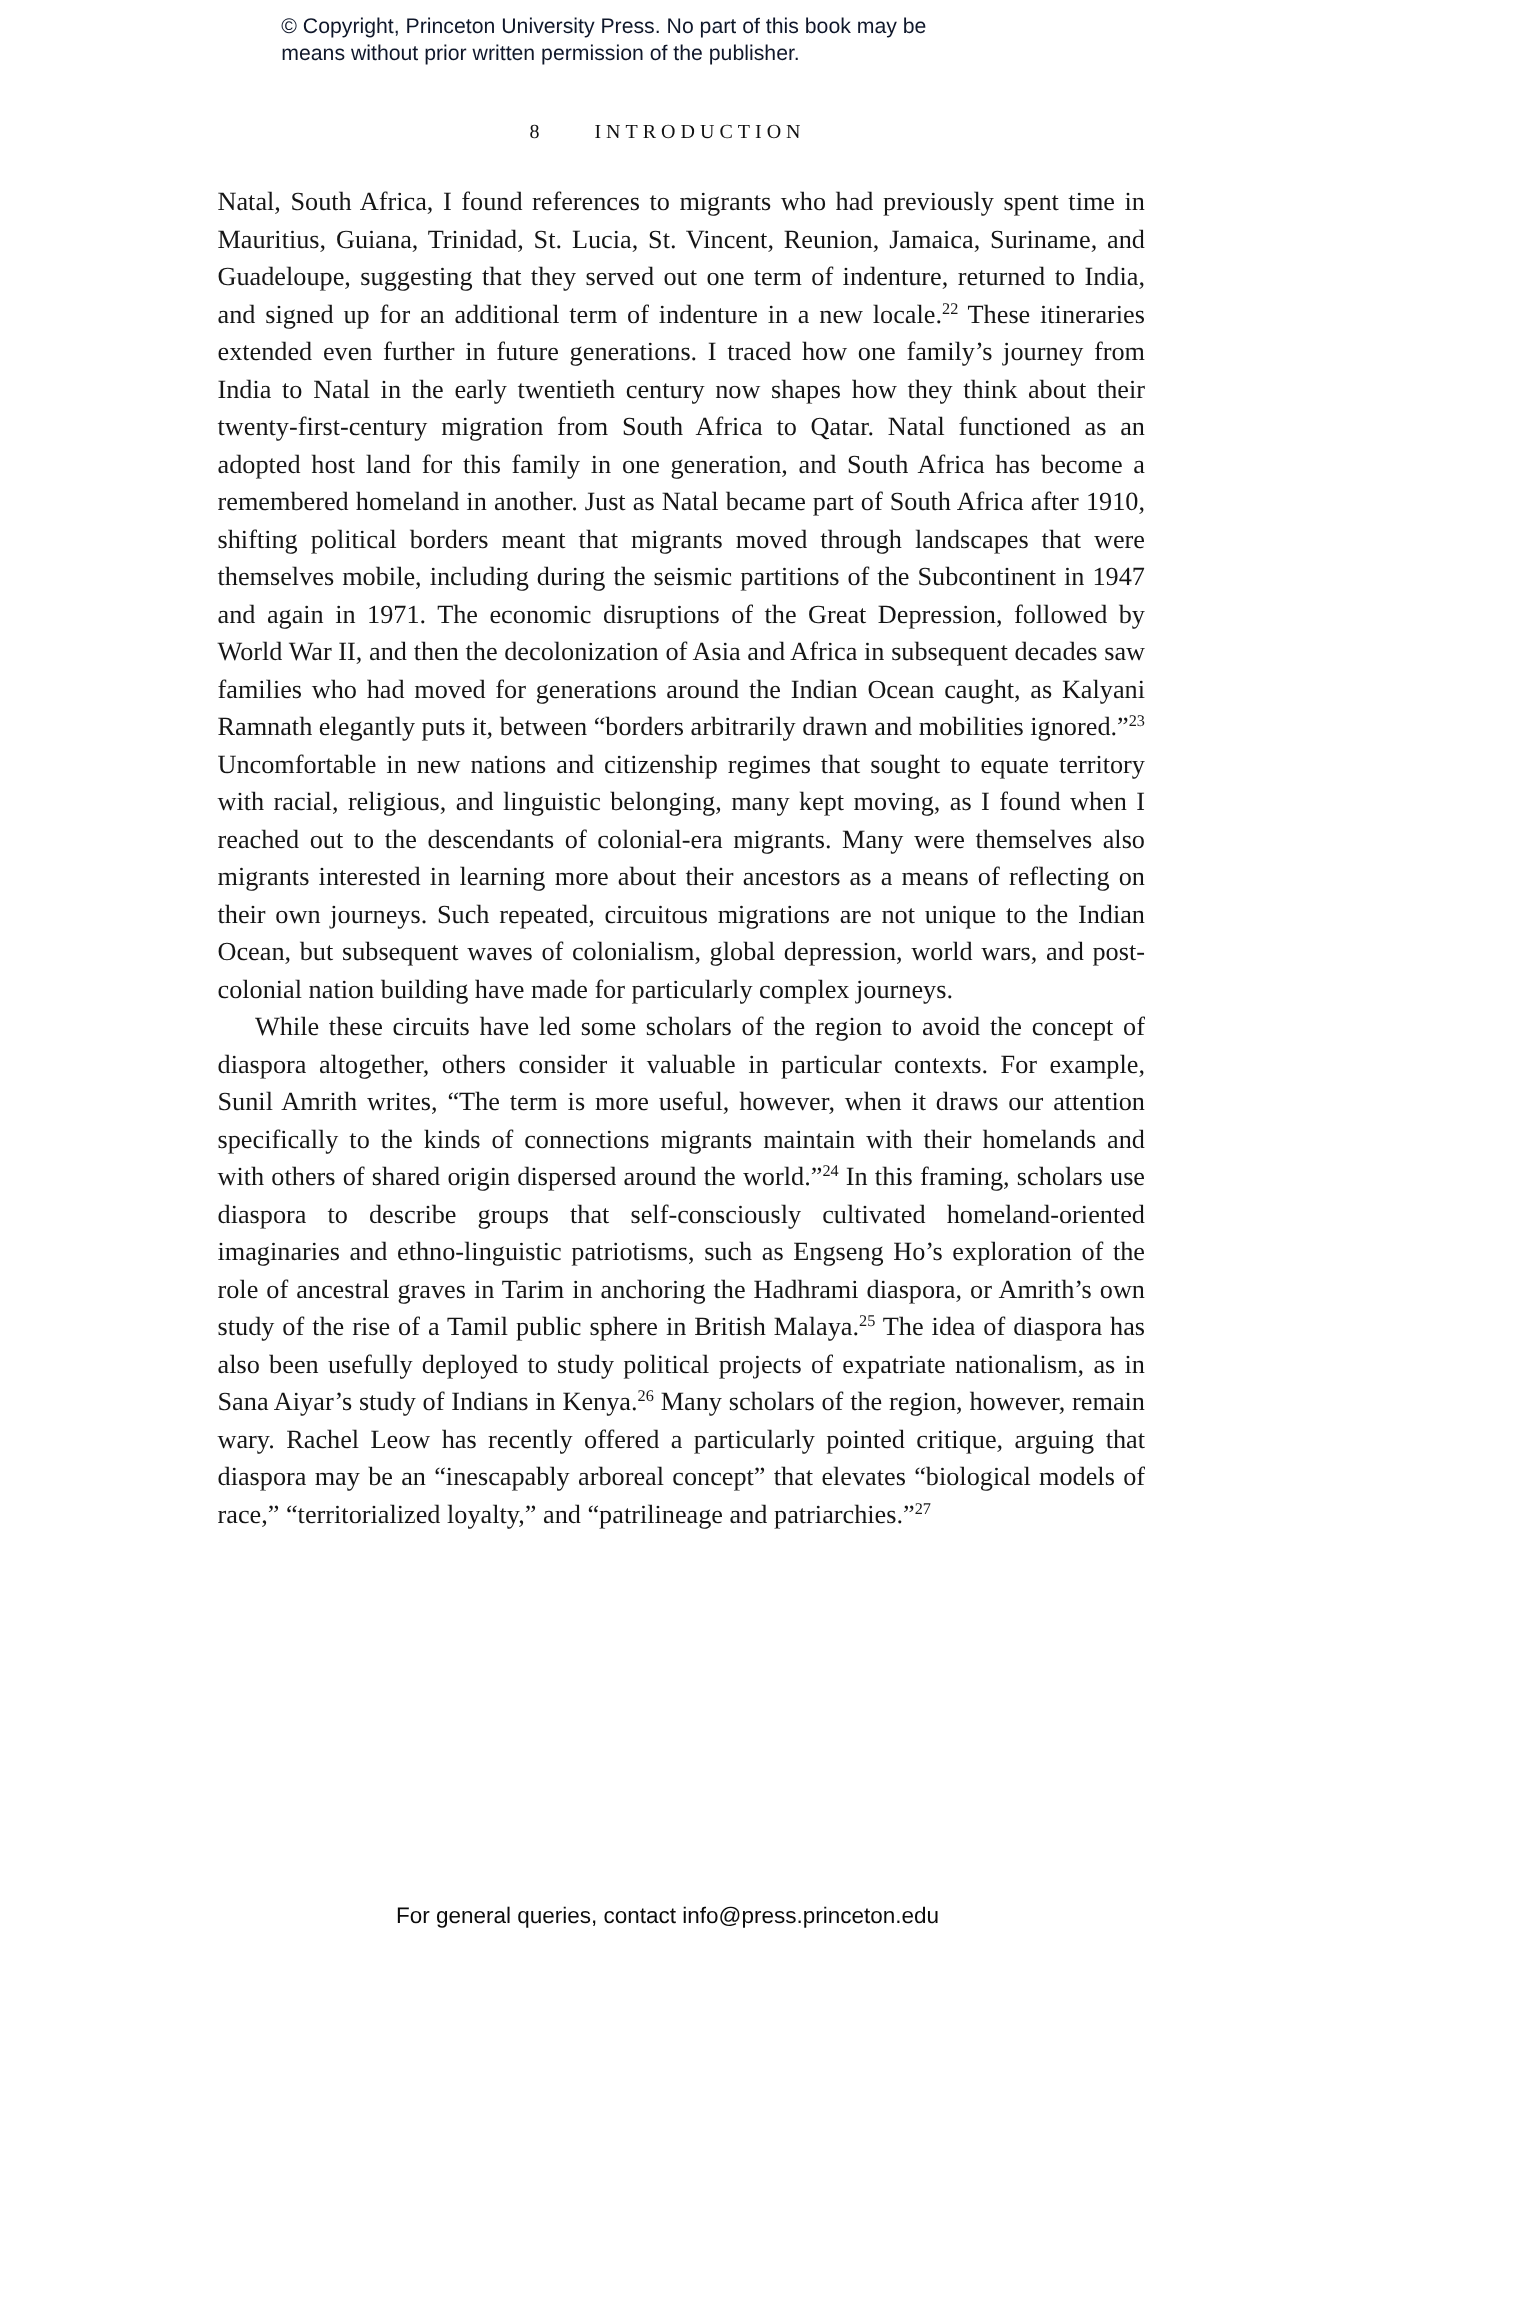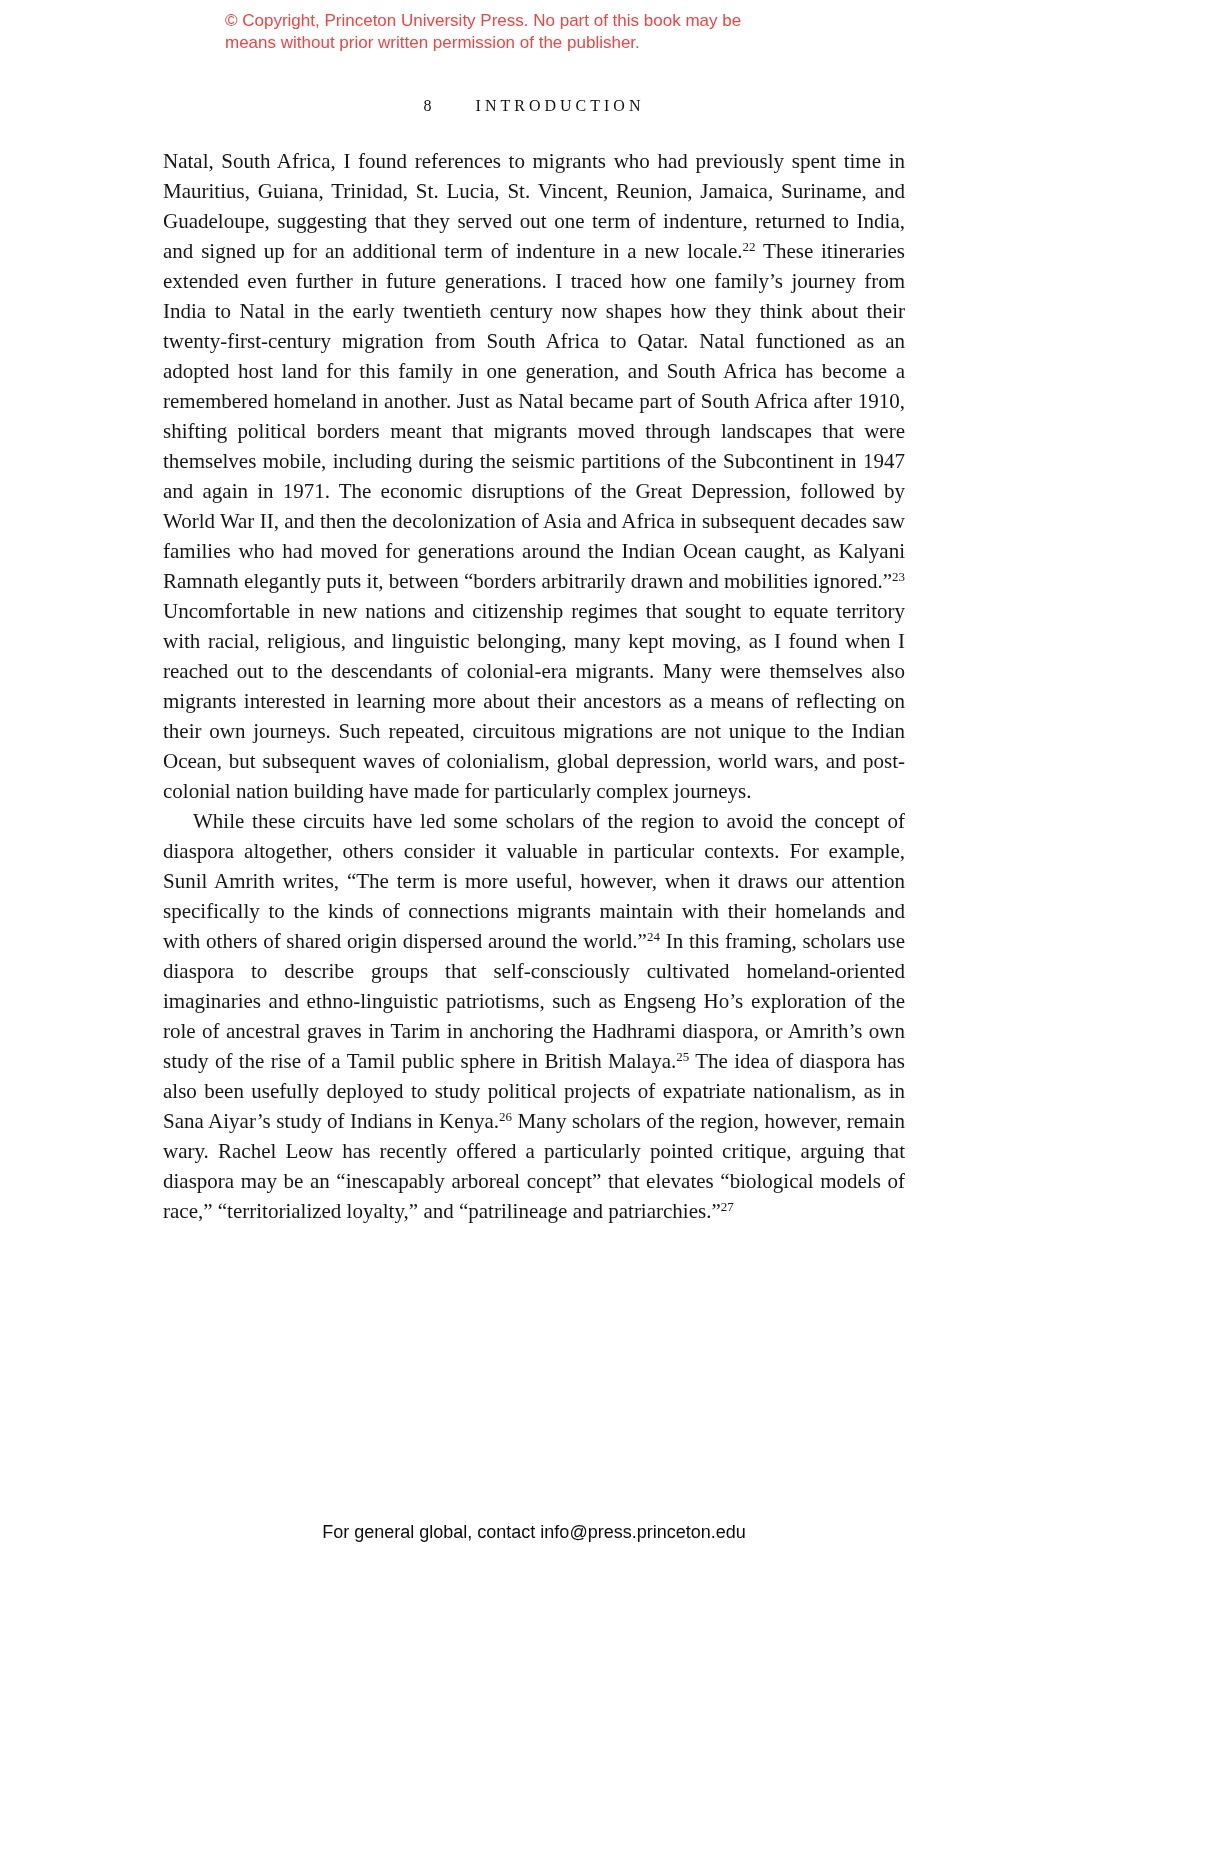--- a/index.html
+++ b/index.html
@@ -15,42 +15,42 @@
     overflow: hidden;
     color: #1a1a1a;
   }
   .copyright {
     position: absolute;
     left: 225px;
     top: 10px;
     font-family: "Liberation Sans", sans-serif;
     font-size: 17px;
     line-height: 22px;
-    color: #ef4444;
+    color: #0f172a;
   }
   .running-head {
     position: absolute;
     left: 163px;
     top: 97px;
     width: 742px;
     text-align: center;
     font-family: "Liberation Serif", serif;
     font-size: 16px;
     color: #111111;
   }
   .running-head .page-num {
     letter-spacing: 2px;
   }
   .running-head .head-title {
     margin-left: 42px;
     letter-spacing: 4px;
   }
   .body-text {
     position: absolute;
-    left: 163px;
+    left: 174px;
     top: 146px;
     width: 742px;
     font-family: "Liberation Serif", serif;
     font-size: 21px;
     line-height: 30px;
     text-align: justify;
     color: #161616;
     hyphens: auto;
     -webkit-hyphens: auto;
   }
@@ -91,15 +91,15 @@
 
   <div class="running-head">
     <span class="page-num">8</span><span class="head-title">INTRODUCTION</span>
   </div>
 
   <div class="body-text">
     <p class="para"><span>Natal, South Africa, I found references to migrants who had previously spent time in Mauritius, Guiana, Trinidad, St. Lucia, St. Vincent, Reunion, Jamaica, Suriname, and Guadeloupe, suggesting that they served out one term of indenture, returned to India, and signed up for an additional term of indenture in a new locale.</span><sup>22</sup><span> These itineraries extended even further in future generations. I traced how one family’s journey from India to Natal in the early twentieth century now shapes how they think about their twenty-first-century migration from South Africa to Qatar. Natal functioned as an adopted host land for this family in one generation, and South Africa has become a remembered homeland in another. Just as Natal became part of South Africa after 1910, shifting political borders meant that migrants moved through landscapes that were themselves mobile, including during the seismic partitions of the Subcontinent in 1947 and again in 1971. The economic disruptions of the Great Depression, followed by World War II, and then the decolonization of Asia and Africa in subsequent decades saw families who had moved for generations around the Indian Ocean caught, as Kalyani Ramnath elegantly puts it, between “borders arbitrarily drawn and mobilities ignored.”</span><sup>23</sup><span> Uncomfortable in new nations and citizenship regimes that sought to equate territory with racial, religious, and linguistic belonging, many kept moving, as I found when I reached out to the descendants of colonial-era migrants. Many were themselves also migrants interested in learning more about their ancestors as a means of reflecting on their own journeys. Such repeated, circuitous migrations are not unique to the Indian Ocean, but subsequent waves of colonialism, global depression, world wars, and post-colonial nation building have made for particularly complex journeys.</span></p>
     <p class="para indent"><span>While these circuits have led some scholars of the region to avoid the concept of diaspora altogether, others consider it valuable in particular contexts. For example, Sunil Amrith writes, “The term is more useful, however, when it draws our attention specifically to the kinds of connections migrants maintain with their homelands and with others of shared origin dispersed around the world.”</span><sup>24</sup><span> In this framing, scholars use diaspora to describe groups that self-consciously cultivated homeland-oriented imaginaries and ethno-linguistic patriotisms, such as Engseng Ho’s exploration of the role of ancestral graves in Tarim in anchoring the Hadhrami diaspora, or Amrith’s own study of the rise of a Tamil public sphere in British Malaya.</span><sup>25</sup><span> The idea of diaspora has also been usefully deployed to study political projects of expatriate nationalism, as in Sana Aiyar’s study of Indians in Kenya.</span><sup>26</sup><span> Many scholars of the region, however, remain wary. Rachel Leow has recently offered a particularly pointed critique, arguing that diaspora may be an “inescapably arboreal concept” that elevates “biological models of race,” “territorialized loyalty,” and “patrilineage and patriarchies.”</span><sup>27</sup></p>
   </div>
 
-  <div class="footer">For general global, contact info@press.princeton.edu</div>
+  <div class="footer">For general queries, contact info@press.princeton.edu</div>
 
 </div>
 
 </body></html>

